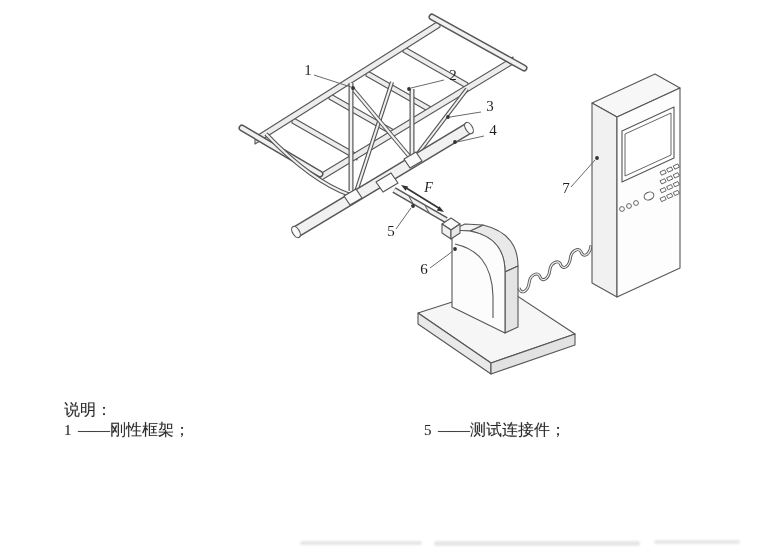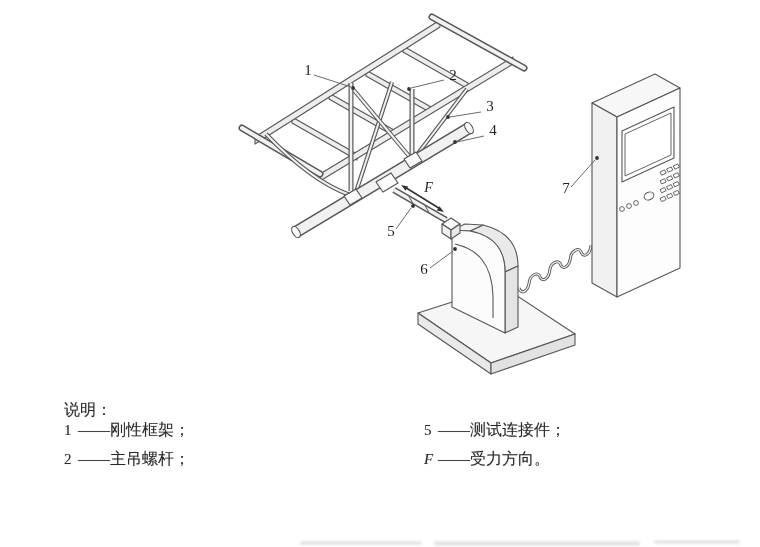--- a/index.html
+++ b/index.html
@@ -161,26 +161,24 @@
     <text class="lbl" x="424" y="274">6</text>
     <text class="lbl" x="566" y="193">7</text>
   </g>
 </svg>
 
 <div id="legend">
   <div class="leg-title">说明：</div>
 
   <div class="leg-col col-1">
     <div class="leg-row"><span class="leg-key">1</span><span class="leg-sep">——</span><span>刚性框架；</span></div>
-    <div class="leg-row"><span class="leg-key">2</span><span class="leg-sep">——</span><span>主吊螺杆；</span></div>
   </div>
 
   <div class="leg-col col-2">
     <div class="leg-row"><span class="leg-key">5</span><span class="leg-sep">——</span><span>测试连接件；</span></div>
-    <div class="leg-row"><span class="leg-key it">F</span><span class="leg-sep">——</span><span>受力方向。</span></div>
   </div>
 </div>
 
 <div class="streak" style="left:300px;top:541px;width:122px;height:4px;"></div>
 <div class="streak" style="left:434px;top:541px;width:206px;height:4.5px;"></div>
 <div class="streak" style="left:654px;top:540px;width:86px;height:3.5px;"></div>
 
 </div>
 
 </body></html>

